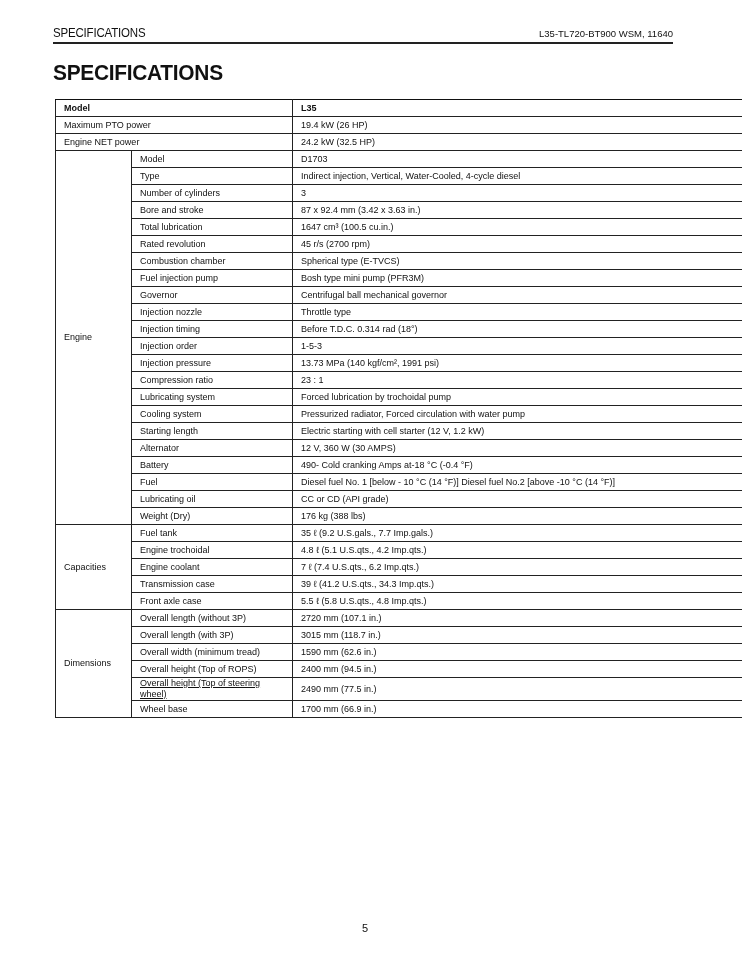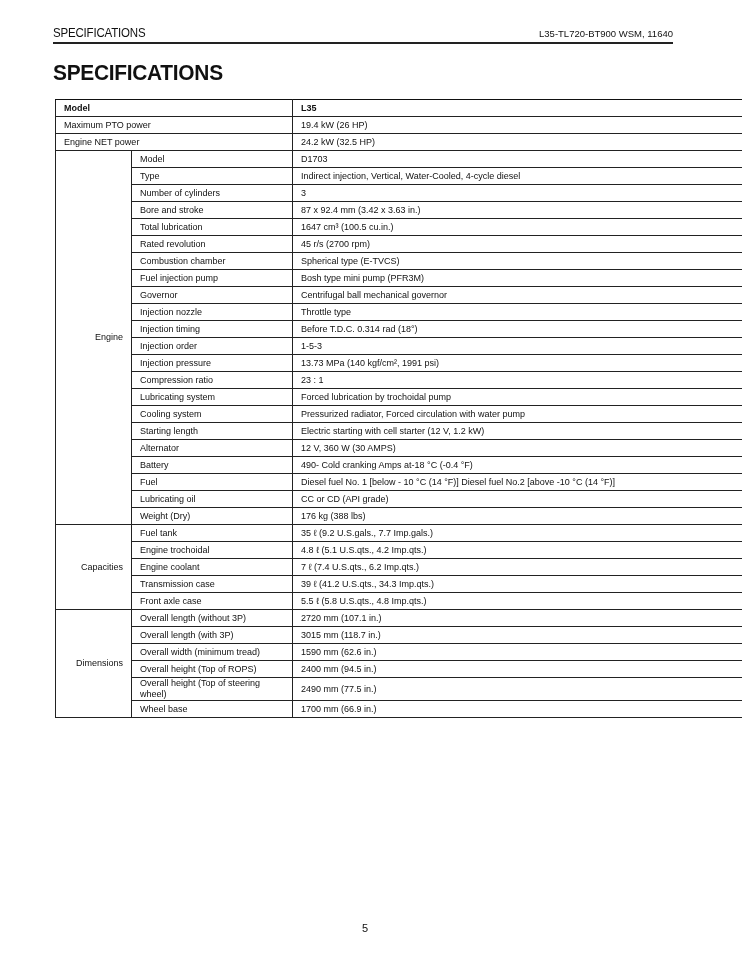--- a/index.html
+++ b/index.html
@@ -4,25 +4,25 @@
 <style>
   html, body { margin: 0; padding: 0; background: #ffffff; }
   body { width: 742px; height: 960px; position: relative; font-family: "Liberation Sans", "DejaVu Sans", sans-serif; color: #111; overflow: hidden; }
   .running-header { position: absolute; left: 53px; top: 26px; width: 620px; height: 16px; border-bottom: 2px solid #222; }
   .rh-left { position: absolute; left: 0; top: 0; font-size: 12.5px; letter-spacing: -0.2px; transform: scaleX(0.92); transform-origin: left; }
   .rh-right { position: absolute; right: 0; top: 2px; font-size: 9.5px; text-align: center; }
   .page-title { position: absolute; left: 53px; top: 60px; font-size: 22px; font-weight: bold; letter-spacing: -0.3px; transform: scaleX(0.95); transform-origin: left; }
   table.spec { position: absolute; left: 55px; top: 99px; width: 730px; border-collapse: collapse; font-size: 9px; table-layout: fixed; }
   table.spec td { border: 1px solid #222; padding: 0 8px; height: 16px; line-height: 11px; vertical-align: middle; }
   table.spec tr:first-child td { border-top: 1.5px solid #111; }
-  td.c-group { width: 61px; text-align: right; margin-top: 34px; }
+  td.c-group { width: 61px; text-align: left; margin-top: 34px; }
   td.c-item { width: 145px; }
   td.c-val { text-align: left; }
   .bold { font-weight: bold; }
-  td.tall { height: 26px; }
+  td.tall { height: 26px; text-decoration: underline; }
   .page-number { position: absolute; left: 362px; top: 922px; font-size: 11px; }
 </style>
 </head>
 <body>
 
 <div class="running-header">
   <span class="rh-left">SPECIFICATIONS</span>
   <span class="rh-right">L35-TL720-BT900  WSM, 11640</span>
 </div>
 

